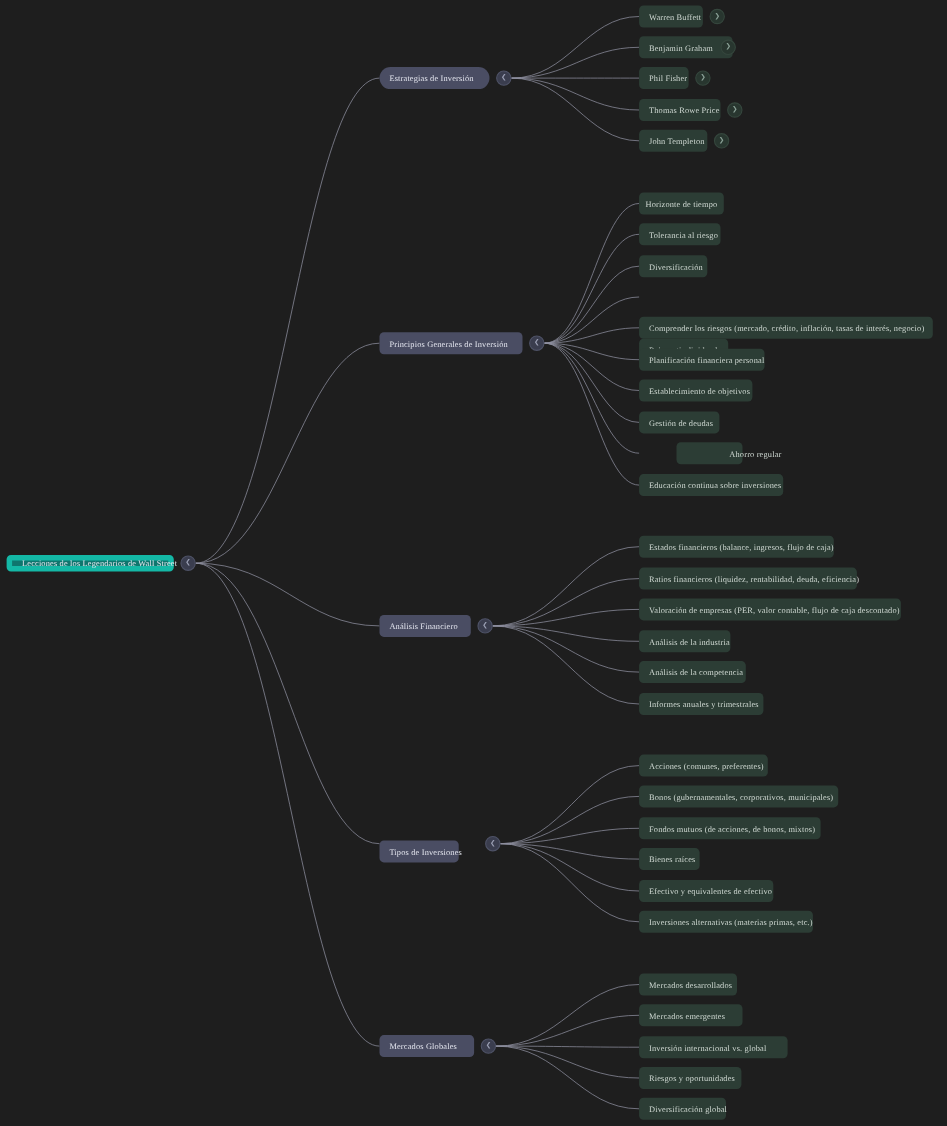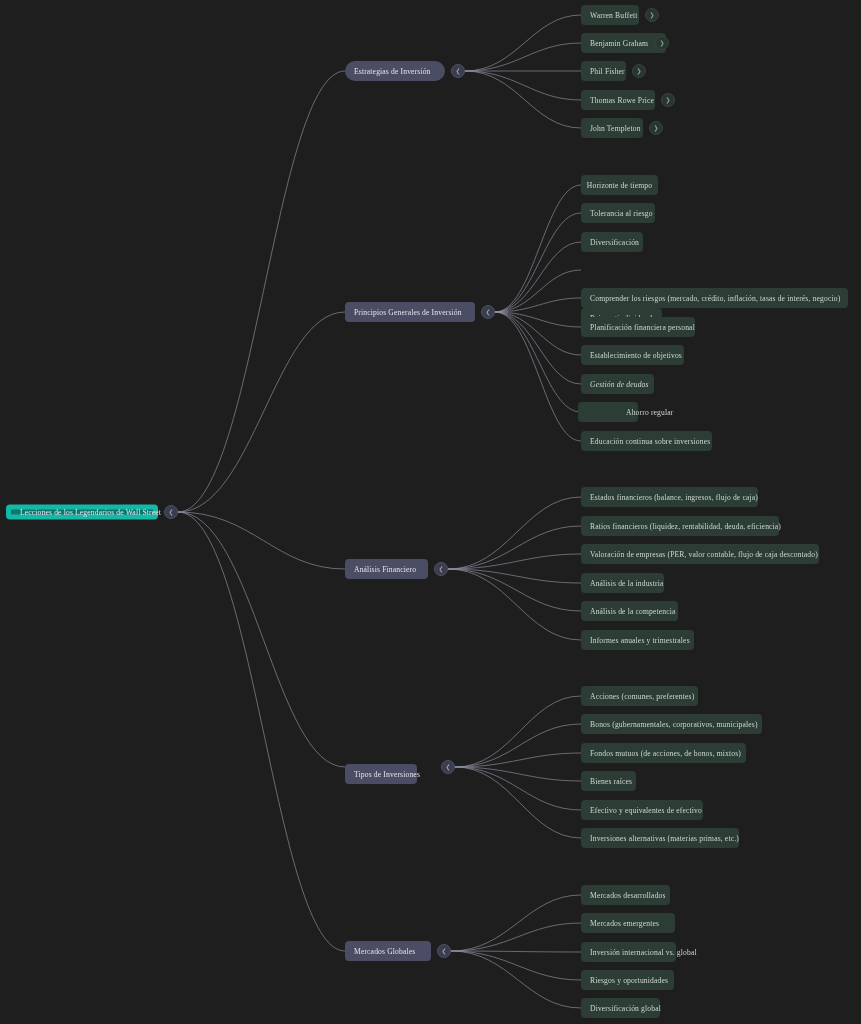--- a/index.html
+++ b/index.html
@@ -170,24 +170,24 @@
     </div>
     <div class="node leaf" style="left: 581px; top: 298px; width: 267px;">
       <span>Comprender los riesgos (mercado, crédito, inflación, tasas de interés, negocio)</span>
     </div>
     <div class="node leaf" style="left: 581px; top: 327px; width: 114px;">
       <span>Planificación financiera personal</span>
     </div>
     <div class="node leaf" style="left: 581px; top: 355px; width: 103px;">
       <span>Establecimiento de objetivos</span>
     </div>
-    <div class="node leaf" style="left: 581px; top: 384px; width: 73px; font-style: italic;">
+    <div class="node leaf" style="left: 581px; top: 384px; width: 73px;">
       <span>Gestión de deudas</span>
     </div>
-    <div class="node leaf" style="left: 578px; top: 412px; width: 60px; padding-left: 48px;">
+    <div class="node leaf" style="left: 615px; top: 412px; width: 60px; padding-left: 48px;">
       <span>Ahorro regular</span>
     </div>
     <div class="node leaf" style="left: 581px; top: 441px; width: 131px;">
       <span>Educación continua sobre inversiones</span>
     </div>
     <div class="node branch" style="left: 345px; top: 569px; width: 83px;">
       <span>Análisis Financiero</span>
     </div>
     <div class="toggle dark-purple" style="left: 434px; top: 569px;">❮</div>
     <div class="node leaf" style="left: 581px; top: 497px; width: 177px;">
@@ -233,21 +233,21 @@
     <div class="node branch" style="left: 345px; top: 951px; width: 86px;">
       <span>Mercados Globales</span>
     </div>
     <div class="toggle dark-purple" style="left: 437px; top: 951px;">❮</div>
     <div class="node leaf" style="left: 581px; top: 895px; width: 89px;">
       <span>Mercados desarrollados</span>
     </div>
     <div class="node leaf" style="left: 581px; top: 923px; width: 94px;">
       <span>Mercados emergentes</span>
     </div>
-    <div class="node leaf" style="left: 581px; top: 952px; width: 95px;">
+    <div class="node leaf" style="left: 581px; top: 952px; width: 135px;">
       <span>Inversión internacional vs. global</span>
     </div>
     <div class="node leaf" style="left: 581px; top: 980px; width: 93px;">
       <span>Riesgos y oportunidades</span>
     </div>
     <div class="node leaf" style="left: 581px; top: 1008px; width: 79px;">
       <span>Diversificación global</span>
     </div>
   </div>
 

